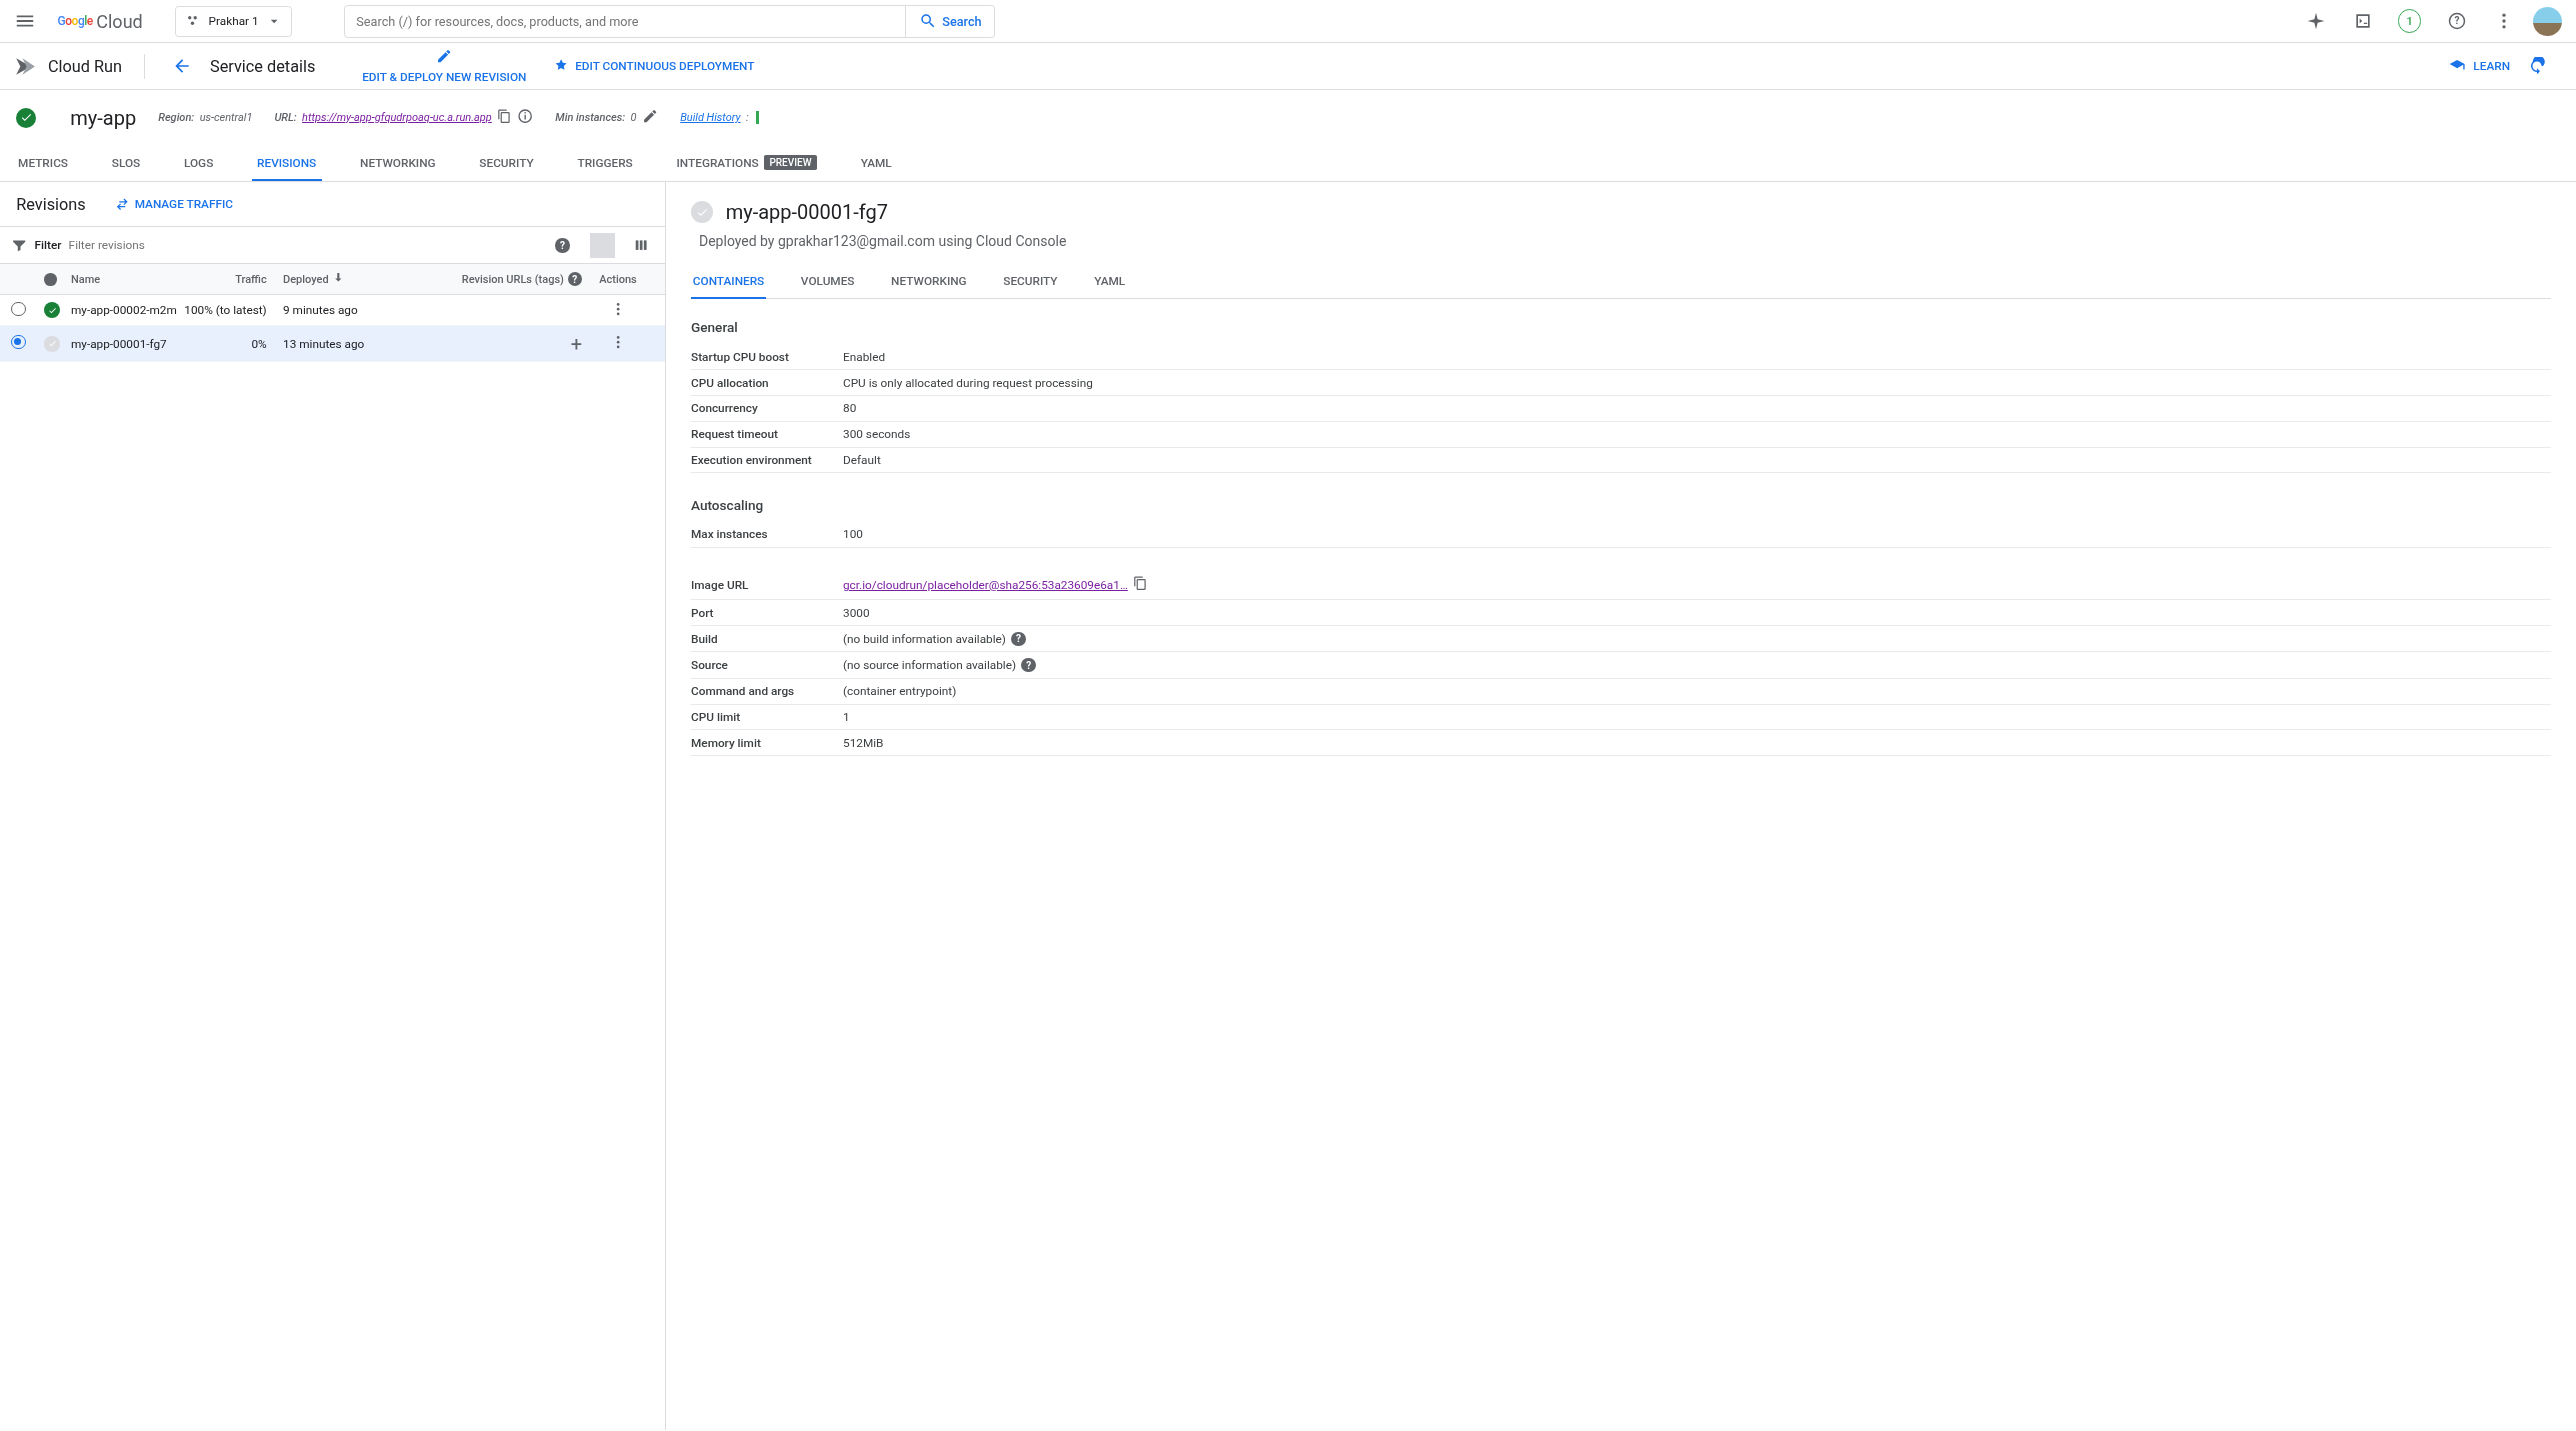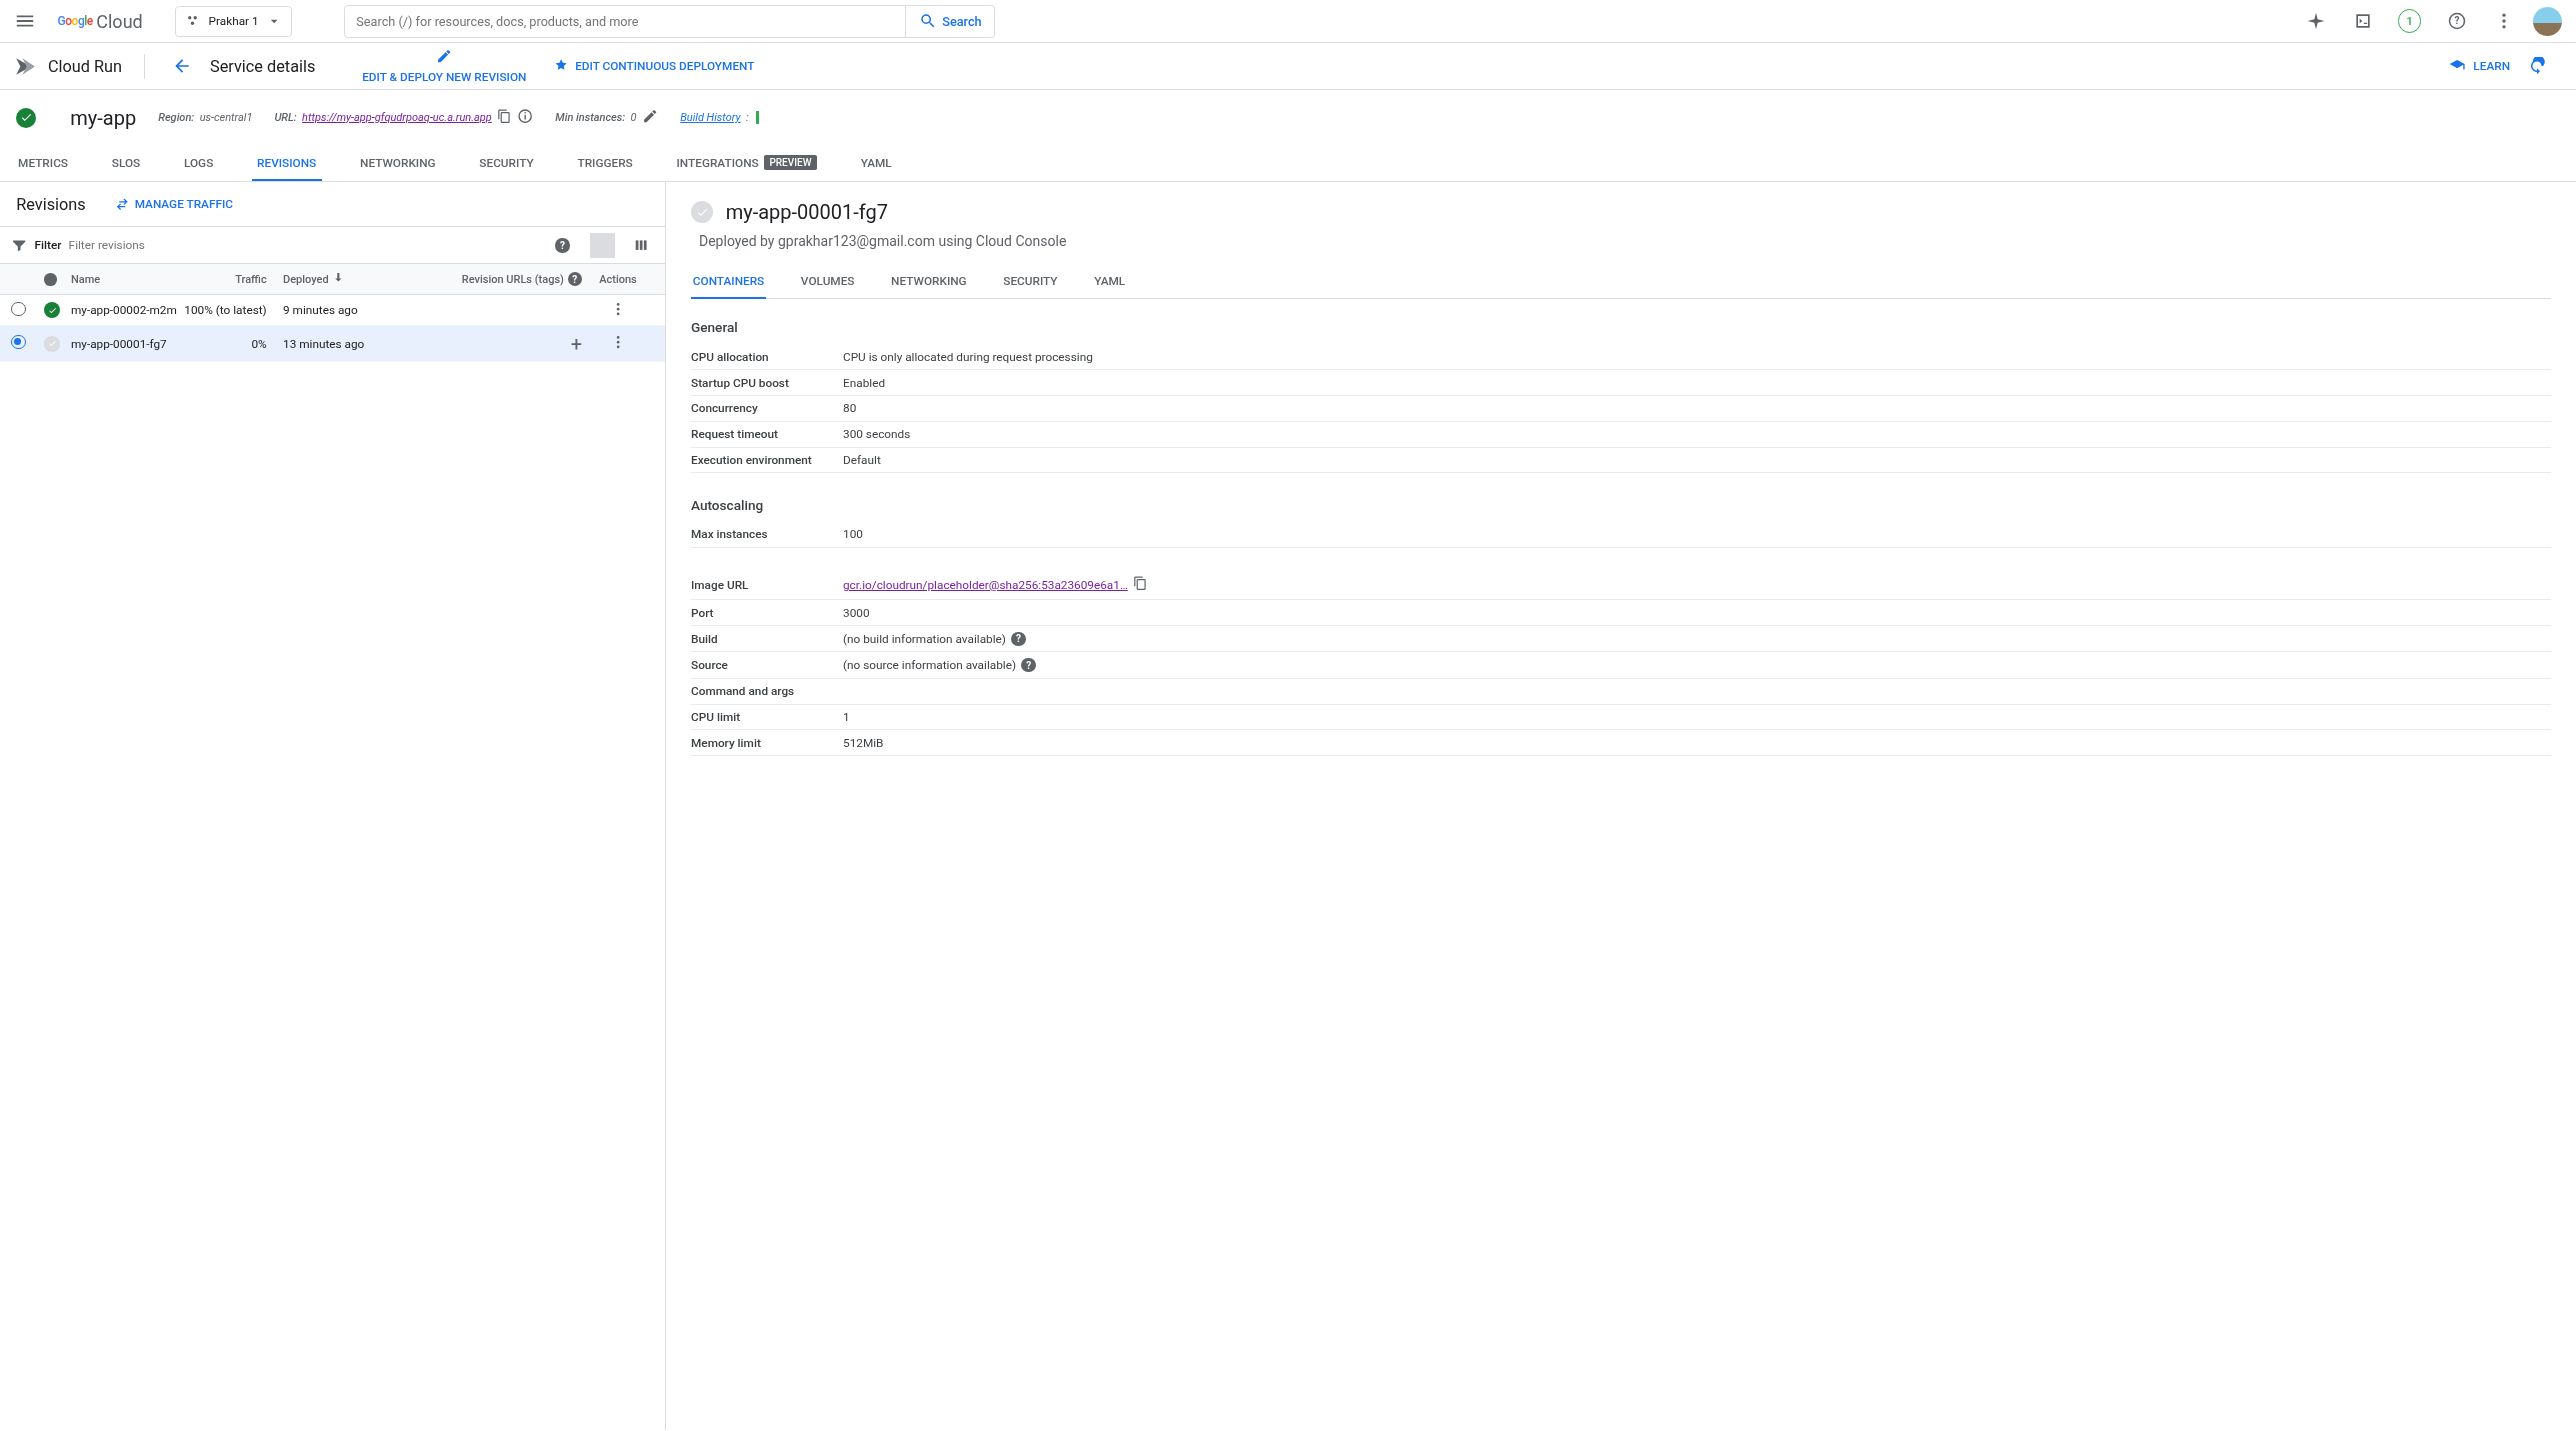--- a/index.html
+++ b/index.html
@@ -404,29 +404,29 @@
         <div class="subtab active">CONTAINERS</div>
         <div class="subtab">VOLUMES</div>
         <div class="subtab">NETWORKING</div>
         <div class="subtab">SECURITY</div>
         <div class="subtab">YAML</div>
       </div>
 
     <div class="section-title">General</div>
     <div id="general-kv">
         <div class="kv">
+          <div class="k">Startup CPU boost</div>
+          <div class="v">
+            <span>Enabled</span>
+          </div>
+        </div>
+        <div class="kv">
           <div class="k">CPU allocation</div>
           <div class="v">
             <span>CPU is only allocated during request processing</span>
-          </div>
-        </div>
-        <div class="kv">
-          <div class="k">Startup CPU boost</div>
-          <div class="v">
-            <span>Enabled</span>
           </div>
         </div>
         <div class="kv">
           <div class="k">Concurrency</div>
           <div class="v">
             <span>80</span>
           </div>
         </div>
         <div class="kv">
           <div class="k">Request timeout</div>
@@ -479,20 +479,23 @@
         </div>
         <div class="kv">
           <div class="k">Source</div>
           <div class="v">
             <span>(no source information available)</span>
             <span class="help-badge">?</span>
           </div>
         </div>
         <div class="kv">
           <div class="k">Command and args</div>
+          <div class="v">
+            <span>(container entrypoint)</span>
+          </div>
         </div>
         <div class="kv">
           <div class="k">CPU limit</div>
           <div class="v">
             <span>1</span>
           </div>
         </div>
         <div class="kv">
           <div class="k">Memory limit</div>
           <div class="v">

